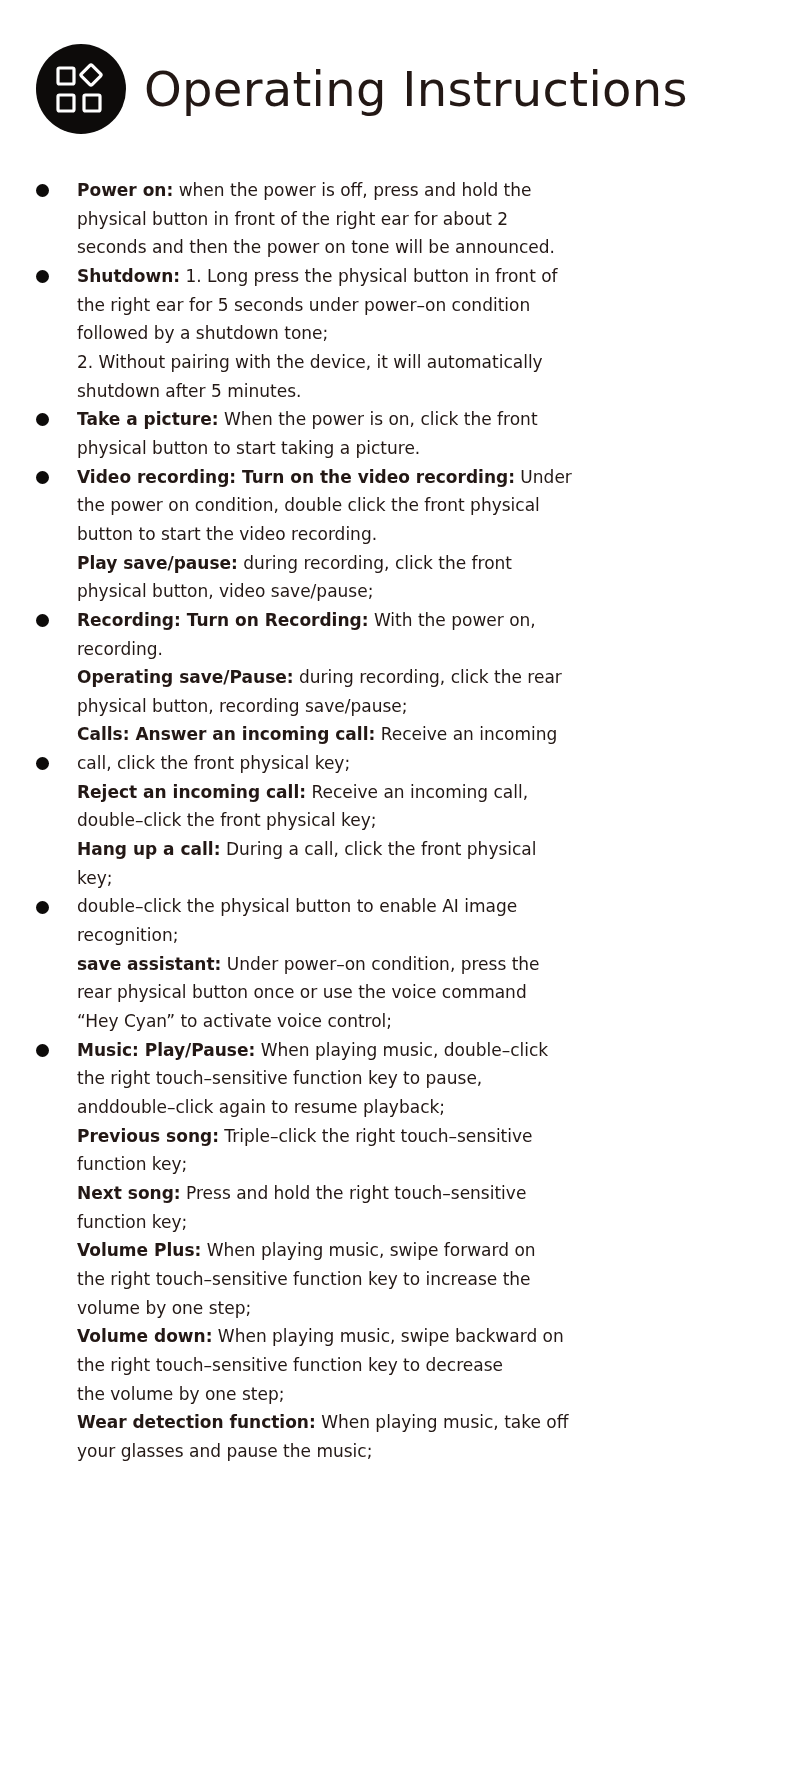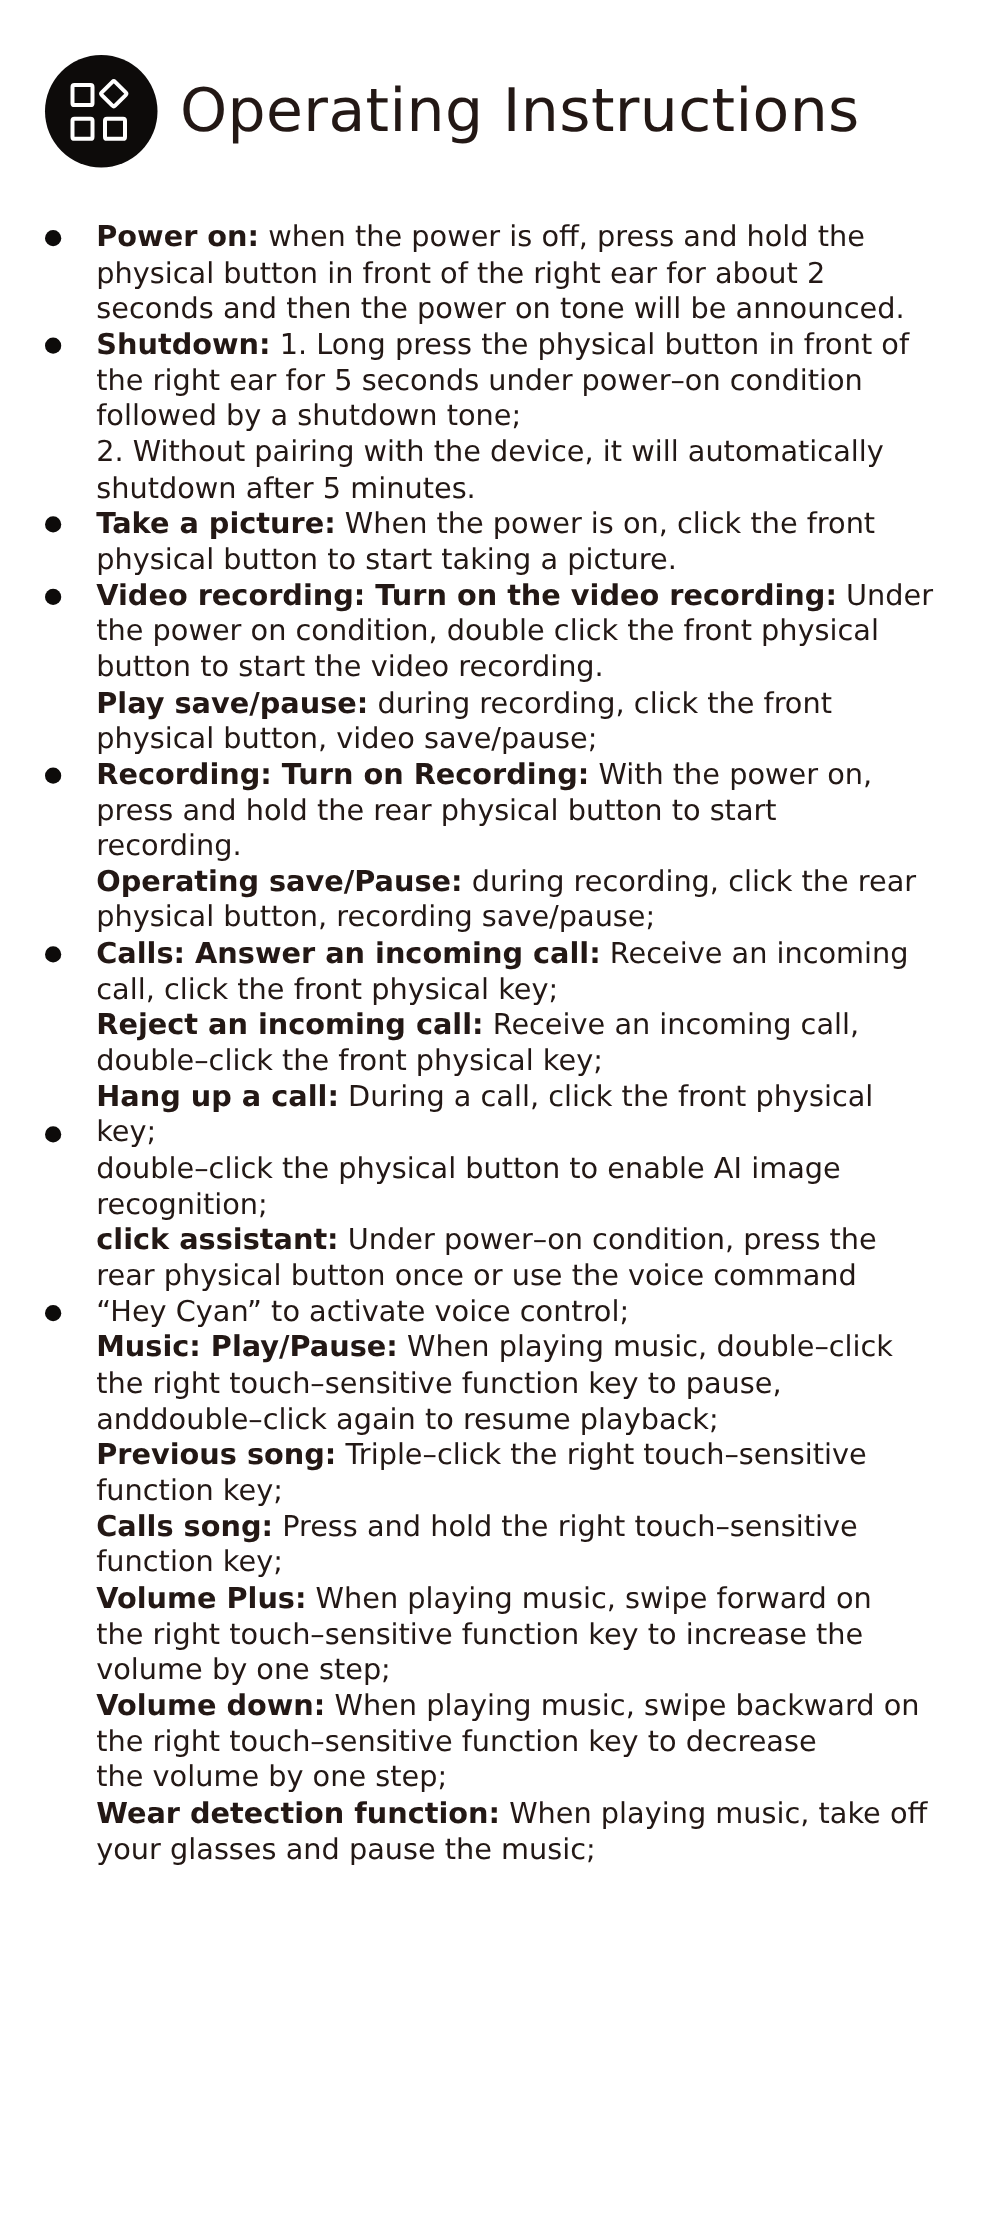--- a/index.html
+++ b/index.html
@@ -4,21 +4,21 @@
 <style>
   html, body { margin: 0; padding: 0; background: #ffffff; }
   body { width: 796px; height: 1777px; position: relative; overflow: hidden;
          font-family: "DejaVu Sans", sans-serif; color: #231815; }
   .header { position: absolute; left: 36px; top: 43px; height: 92px; display: flex; align-items: center; }
   .logo { width: 90px; height: 90px; border-radius: 50%; background: #0d0b0a; position: relative; }
   .logo svg { position: absolute; left: 0; top: 0; }
   .title { margin-left: 18px; font-size: 48px; font-weight: normal; letter-spacing: 0.3px; color: #231815;
            font-family: "DejaVu Sans", sans-serif; }
   .content { position: absolute; left: 77px; top: 176px; width: 700px; }
-  .line { height: 28.67px; line-height: 28.67px; font-size: 23px; white-space: nowrap; color: #231815; }
+  .line { height: 28.67px; line-height: 28.67px; font-size: 17px; white-space: nowrap; color: #231815; }
   .line b { font-weight: bold; }
   .bullet { position: absolute; left: 36px; width: 13px; height: 13px; border-radius: 50%; background: #0d0b0a; }
 </style>
 </head>
 <body>
 
 <div class="header">
   <div class="logo">
     <svg width="90" height="90" viewBox="0 0 90 90">
       <rect x="22" y="24" width="16" height="16" rx="1.5" fill="none" stroke="#fff" stroke-width="3.2"></rect>
@@ -50,41 +50,40 @@
     <div class="line"><span style="white-space: pre;">2. Without pairing with the device, it will automatically</span></div>
     <div class="line"><span style="white-space: pre;">shutdown after 5 minutes.</span></div>
     <div class="line"><b>Take a picture:</b><span style="white-space: pre;"> When the power is on, click the front</span></div>
     <div class="line"><span style="white-space: pre;">physical button to start taking a picture.</span></div>
     <div class="line"><b>Video recording: Turn on the video recording:</b><span style="white-space: pre;"> Under</span></div>
     <div class="line"><span style="white-space: pre;">the power on condition, double click the front physical</span></div>
     <div class="line"><span style="white-space: pre;">button to start the video recording.</span></div>
     <div class="line"><b>Play save/pause:</b><span style="white-space: pre;"> during recording, click the front</span></div>
     <div class="line"><span style="white-space: pre;">physical button, video save/pause;</span></div>
     <div class="line"><b>Recording: Turn on Recording:</b><span style="white-space: pre;"> With the power on,</span></div>
-    <div class="line"><span style="white-space: pre;">press and hold the rear physical button to start</span></div>
     <div class="line"><span style="white-space: pre;">recording.</span></div>
     <div class="line"><b>Operating save/Pause:</b><span style="white-space: pre;"> during recording, click the rear</span></div>
     <div class="line"><span style="white-space: pre;">physical button, recording save/pause;</span></div>
     <div class="line"><b>Calls: Answer an incoming call:</b><span style="white-space: pre;"> Receive an incoming</span></div>
     <div class="line"><span style="white-space: pre;">call, click the front physical key;</span></div>
     <div class="line"><b>Reject an incoming call:</b><span style="white-space: pre;"> Receive an incoming call,</span></div>
     <div class="line"><span style="white-space: pre;">double–click the front physical key;</span></div>
     <div class="line"><b>Hang up a call:</b><span style="white-space: pre;"> During a call, click the front physical</span></div>
     <div class="line"><span style="white-space: pre;">key;</span></div>
     <div class="line"><span style="white-space: pre;">double–click the physical button to enable AI image</span></div>
     <div class="line"><span style="white-space: pre;">recognition;</span></div>
-    <div class="line"><b>click assistant:</b><span style="white-space: pre;"> Under power–on condition, press the</span></div>
+    <div class="line"><b>save assistant:</b><span style="white-space: pre;"> Under power–on condition, press the</span></div>
     <div class="line"><span style="white-space: pre;">rear physical button once or use the voice command</span></div>
     <div class="line"><span style="white-space: pre;">“Hey Cyan” to activate voice control;</span></div>
     <div class="line"><b>Music: Play/Pause:</b><span style="white-space: pre;"> When playing music, double–click</span></div>
     <div class="line"><span style="white-space: pre;">the right touch–sensitive function key to pause,</span></div>
     <div class="line"><span style="white-space: pre;">anddouble–click again to resume playback;</span></div>
     <div class="line"><b>Previous song:</b><span style="white-space: pre;"> Triple–click the right touch–sensitive</span></div>
     <div class="line"><span style="white-space: pre;">function key;</span></div>
-    <div class="line"><b>Calls song:</b><span style="white-space: pre;"> Press and hold the right touch–sensitive</span></div>
+    <div class="line"><b>Next song:</b><span style="white-space: pre;"> Press and hold the right touch–sensitive</span></div>
     <div class="line"><span style="white-space: pre;">function key;</span></div>
     <div class="line"><b>Volume Plus:</b><span style="white-space: pre;"> When playing music, swipe forward on</span></div>
     <div class="line"><span style="white-space: pre;">the right touch–sensitive function key to increase the</span></div>
     <div class="line"><span style="white-space: pre;">volume by one step;</span></div>
     <div class="line"><b>Volume down:</b><span style="white-space: pre;"> When playing music, swipe backward on</span></div>
     <div class="line"><span style="white-space: pre;">the right touch–sensitive function key to decrease</span></div>
     <div class="line"><span style="white-space: pre;">the volume by one step;</span></div>
     <div class="line"><b>Wear detection function:</b><span style="white-space: pre;"> When playing music, take off</span></div>
     <div class="line"><span style="white-space: pre;">your glasses and pause the music;</span></div>
   </div>

